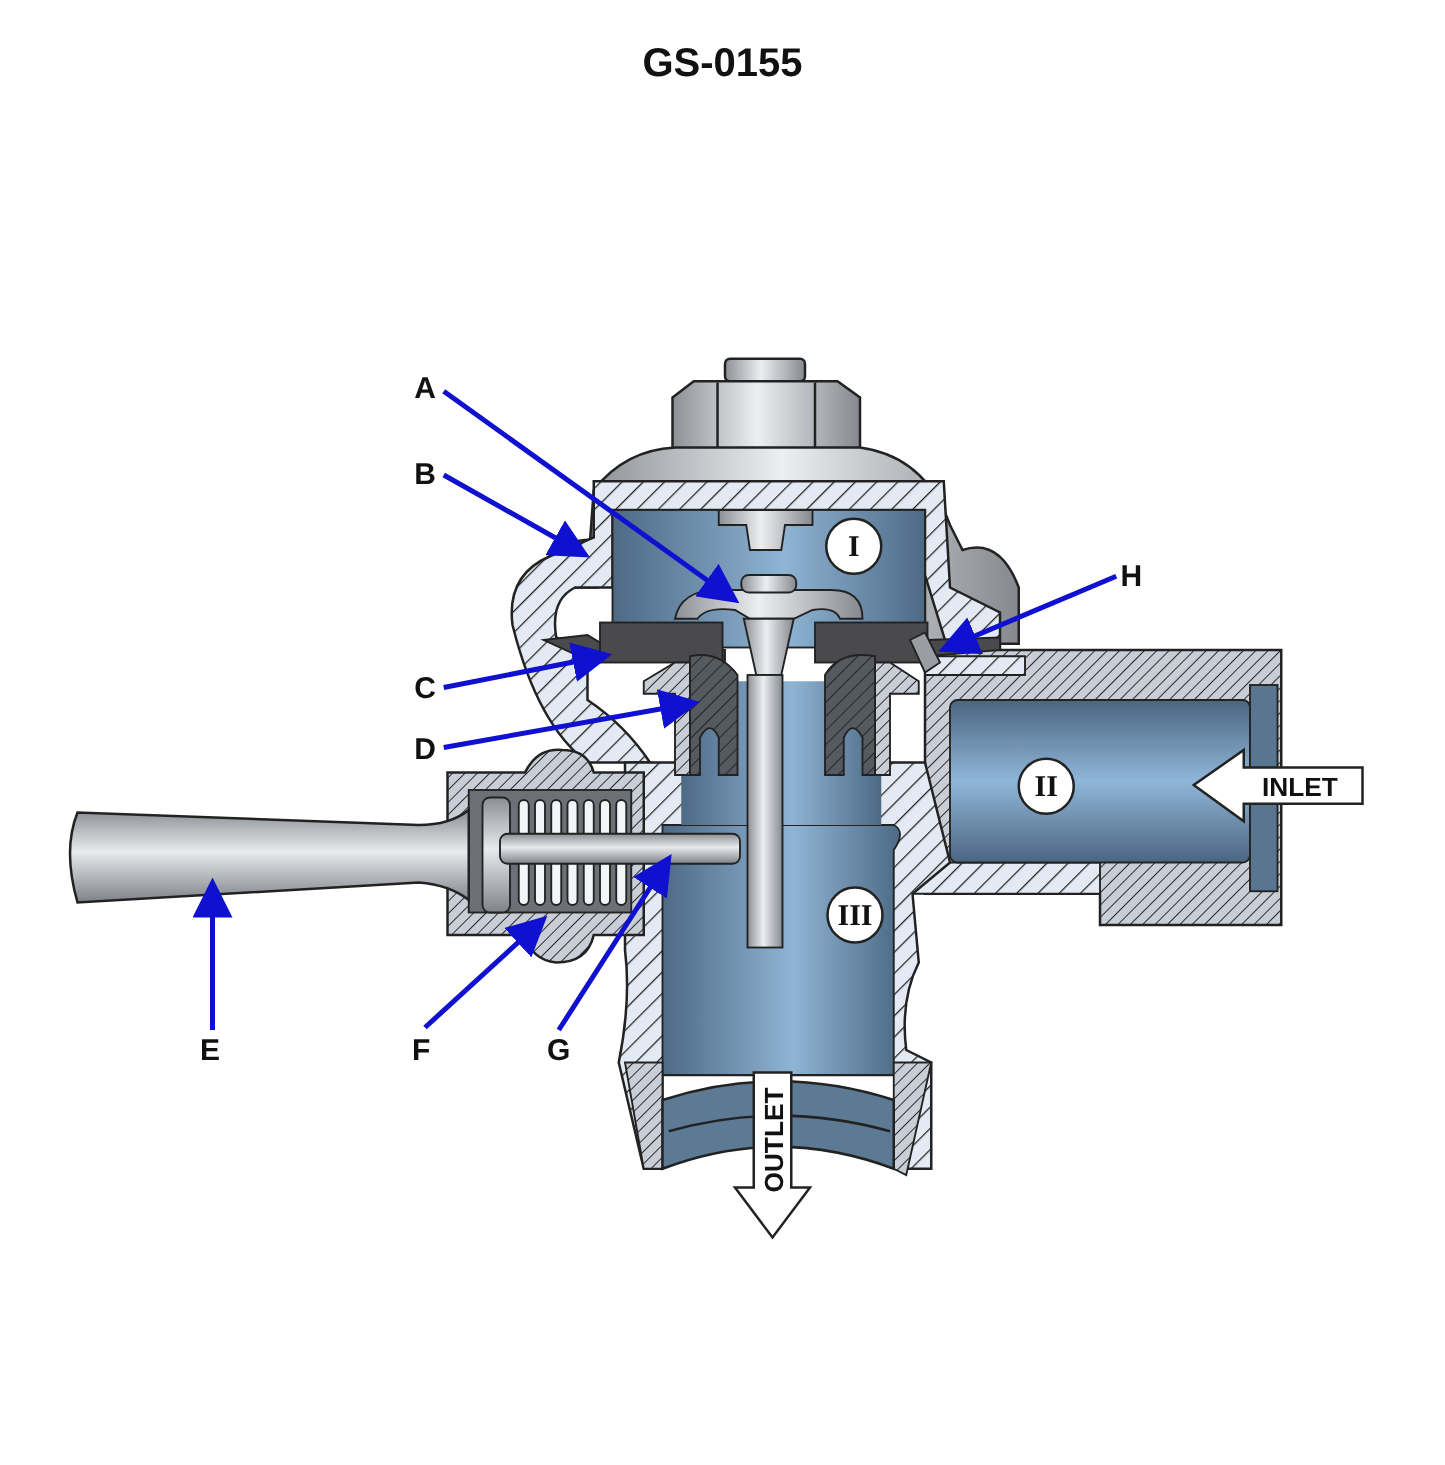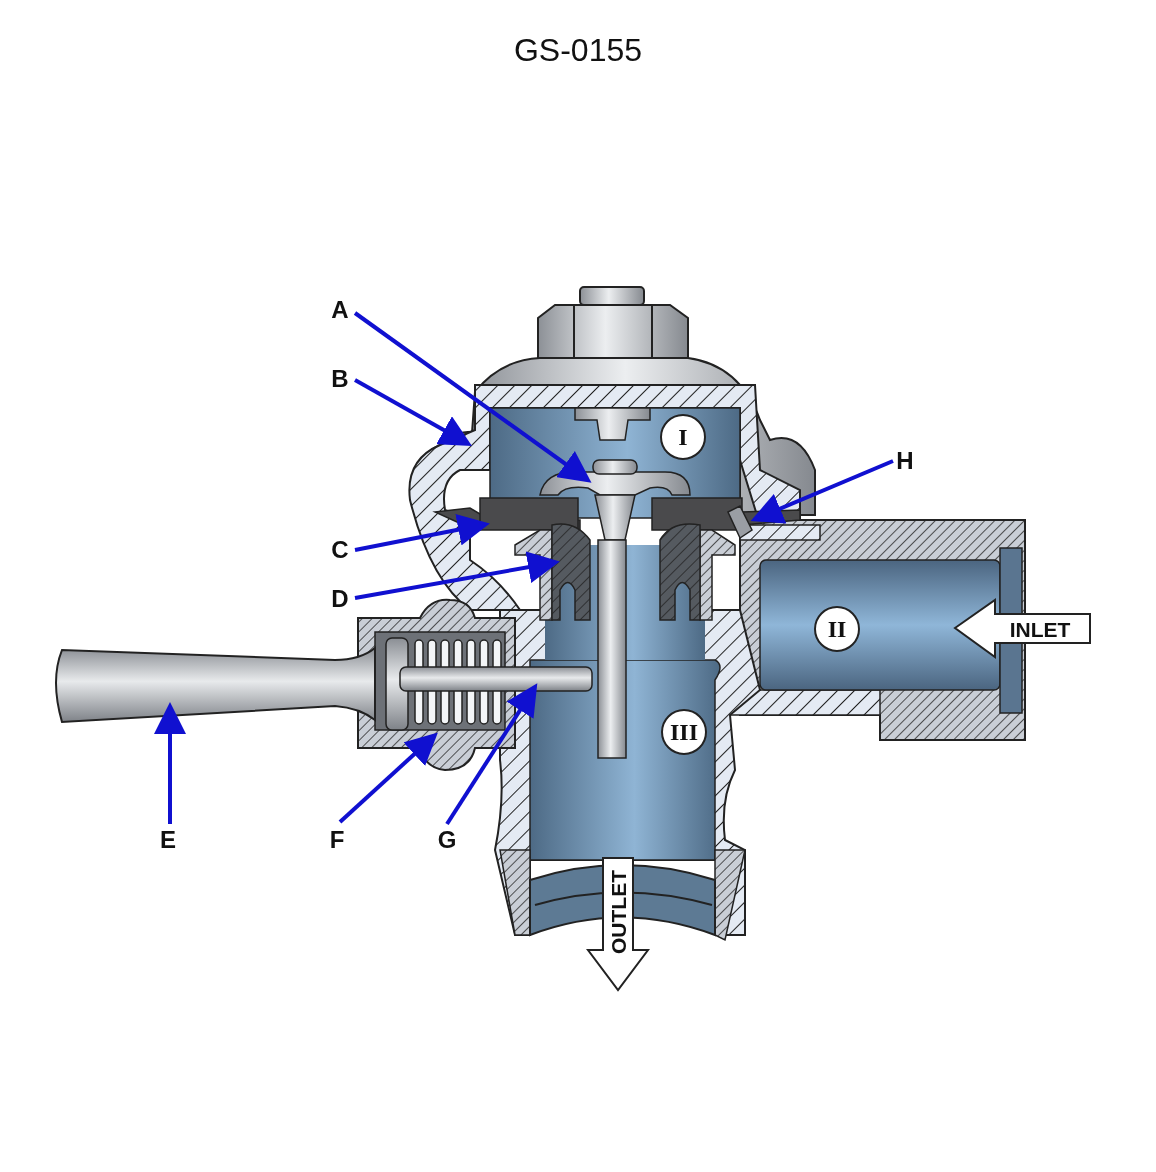--- a/index.html
+++ b/index.html
@@ -1,17 +1,17 @@
 <!DOCTYPE html>
 <html><head>
 <meta charset="utf-8">
 <style>
   html,body{margin:0;padding:0;background:#ffffff;}
   body{width:1156px;height:1172px;position:relative;overflow:hidden;font-family:"Liberation Sans",sans-serif;}
-  .title{position:absolute;left:0;width:1156px;top:32px;text-align:center;font-weight:normal;font-size:32px;color:#111;}
+  .title{position:absolute;left:0;width:1156px;top:32px;text-align:center;font-weight:bold;font-size:32px;color:#111;}
   svg{position:absolute;left:0;top:0;}
   .lbl{font-family:"Liberation Sans",sans-serif;font-weight:bold;font-size:24px;fill:#111;}
   .roman{font-family:"Liberation Serif",serif;font-weight:bold;font-size:24px;fill:#111;}
   .flowtxt{font-family:"Liberation Sans",sans-serif;font-weight:bold;font-size:21px;fill:#111;}
 </style>
 </head>
 <body>
 
 <div class="title">GS-0155</div>
 

